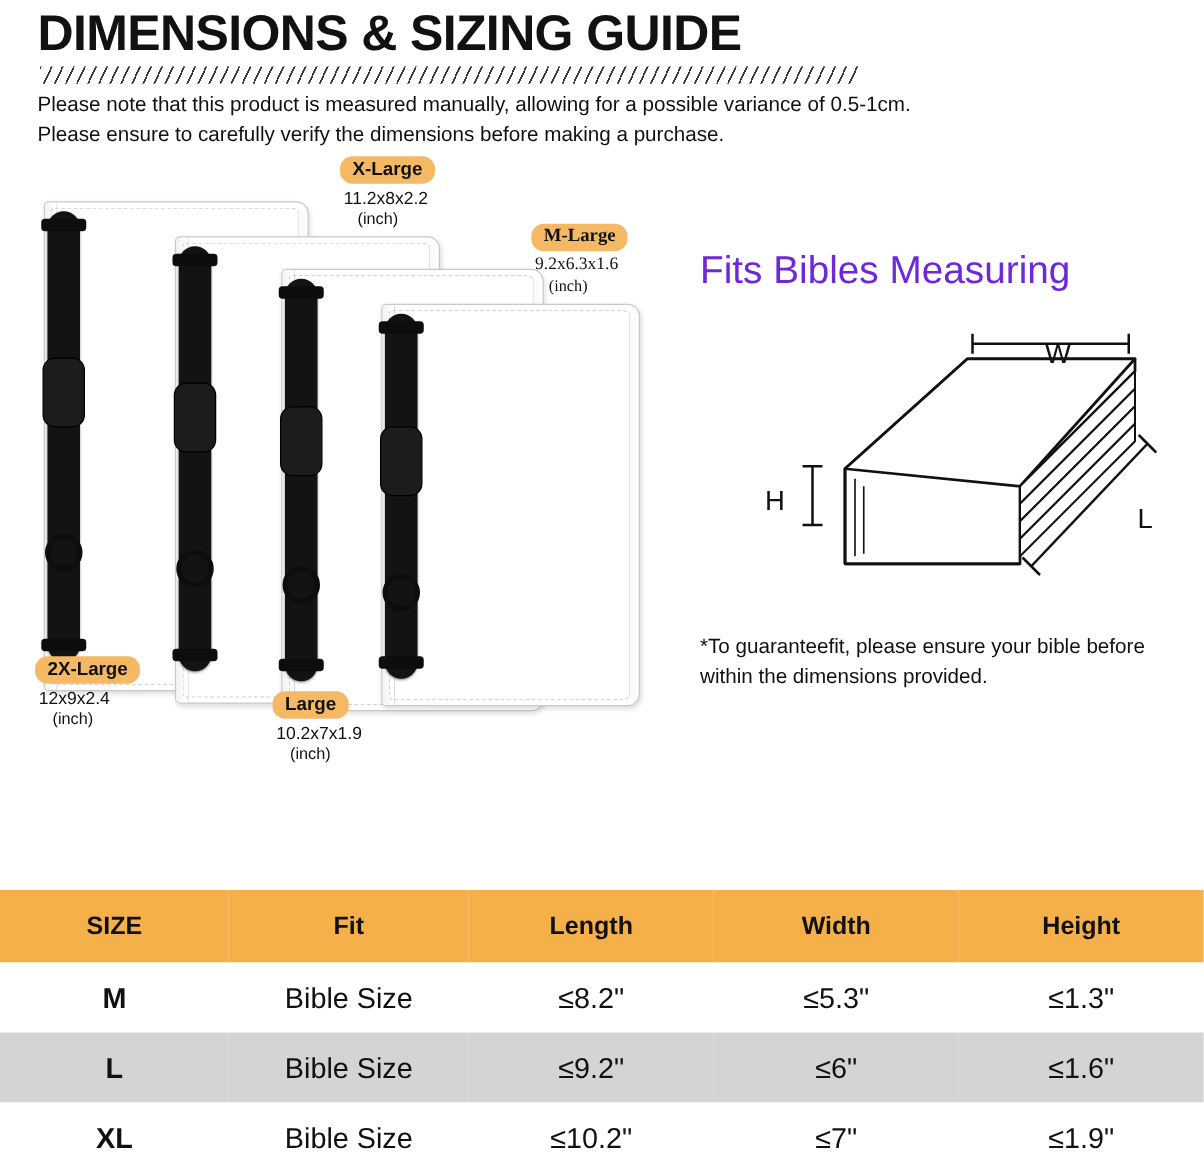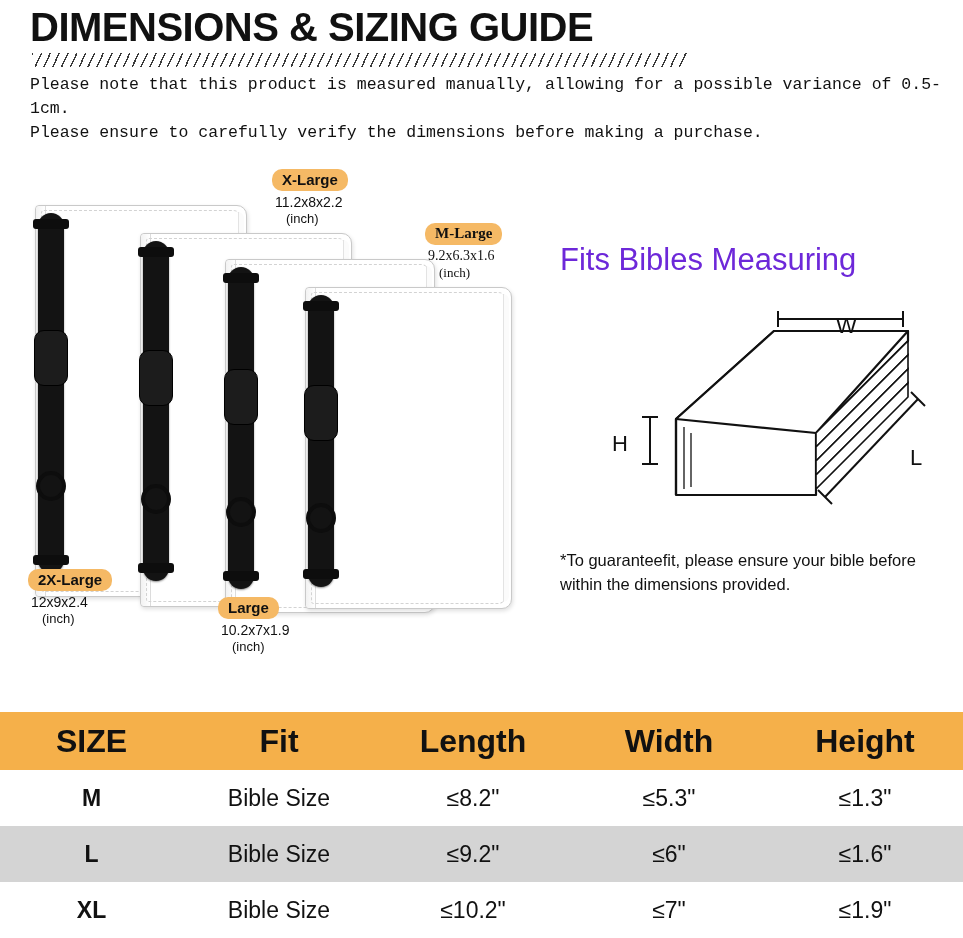--- a/index.html
+++ b/index.html
@@ -36,28 +36,27 @@
       115deg,
       #3a3a3a 0px, #3a3a3a 1.4px,
       #ffffff 1.4px, #ffffff 8px
     );
     border-top: 1px solid #ffffff;
   }
   .note {
     font-size: 16.5px;
     line-height: 1.45;
     color: #111111;
-    font-family: Liberation Mono, monospace;
   }
 
   
   .illus {
     position: relative;
     height: 520px;
-    margin-top: 24px;
+    margin-top: 4px;
   }
 
   
   .cover {
     position: absolute;
     background: #ffffff;
     border: 1.5px solid #c9c9c9;
     border-radius: 4px 10px 10px 4px;
     box-shadow: 1px 2px 4px rgba(0,0,0,0.13);
   }
@@ -184,21 +183,21 @@
     text-align: center;
     font-size: 23px;
     height: 56px;
     padding: 0;
     font-weight: normal;
     color: #111111;
   }
   .size-table thead th {
     background: #f5b04a;
     font-weight: bold;
-    font-size: 32px;
+    font-size: 20px;
     height: 58px;
   }
   .size-table tbody tr.odd td { background: #ffffff; }
   .size-table tbody tr.even td { background: #d4d4d4; }
   .size-table td.sizecell { font-weight: bold; }
   .col-size  { width: 183px; }
   .col-fit   { width: 192px; }
   .col-len   { width: 196px; }
   .col-wid   { width: 196px; }
   .col-hei   { width: 196px; }

